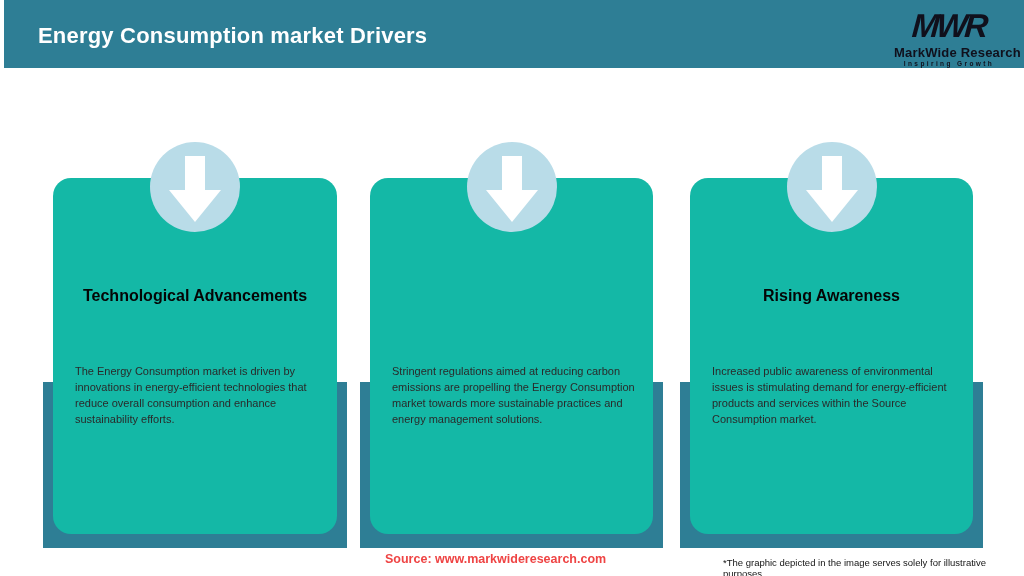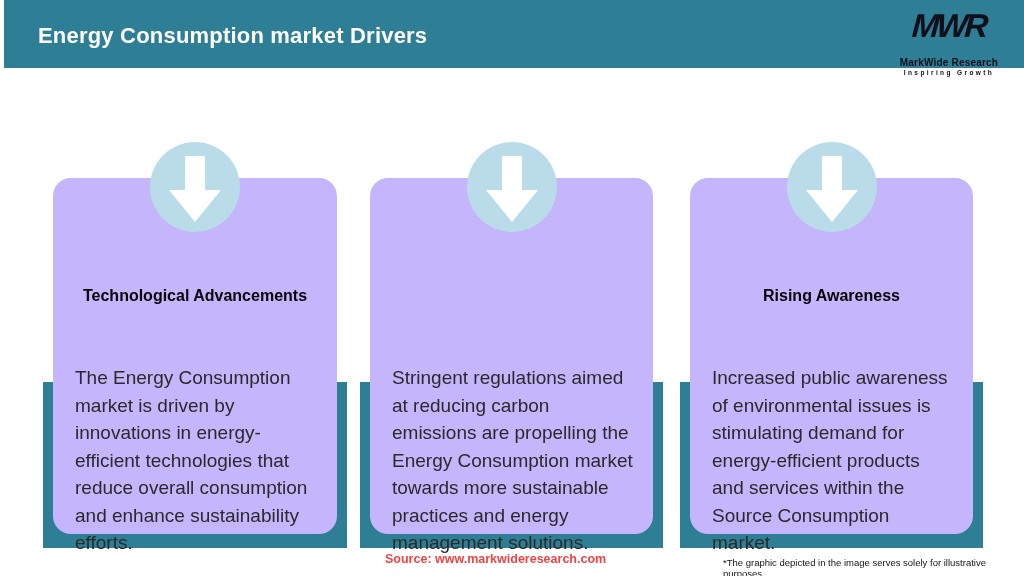--- a/index.html
+++ b/index.html
@@ -38,23 +38,23 @@
   }
   .logo-monogram {
     font-size: 33px;
     font-weight: 900;
     font-style: italic;
     letter-spacing: -3px;
     transform: skewX(-4deg);
     display: inline-block;
   }
   .logo-name {
-    font-size: 10px;
+    font-size: 13px;
     font-weight: bold;
-    margin-top: 16px;
+    margin-top: 4px;
     letter-spacing: 0.2px;
     white-space: nowrap;
   }
   .logo-tagline {
     font-size: 6.5px;
     font-weight: bold;
     letter-spacing: 2.4px;
     margin-top: 2px;
     white-space: nowrap;
   }
@@ -72,21 +72,21 @@
   .back-rect {
     position: absolute;
     left: 0; right: 0;
     top: 240px; bottom: 0;
     background: #2E7E95;
   }
   .card {
     position: absolute;
     left: 10px; right: 10px;
     top: 36px; height: 356px;
-    background: #c4b5fd;
+    background: #14b8a6;
     border-radius: 18px;
   }
   .circle {
     position: absolute;
     top: 0; left: 50%;
     transform: translateX(-50%);
     width: 90px; height: 90px;
     border-radius: 50%;
     background: #B9DCE8;
     display: flex;
@@ -101,21 +101,21 @@
     left: 12px; right: 12px;
     text-align: center;
     font-size: 16px;
     font-weight: bold;
     color: #050505;
   }
   .card-body {
     position: absolute;
     top: 186px;
     left: 22px; right: 18px;
-    font-size: 19px;
+    font-size: 11px;
     line-height: 1.45;
     color: #2a2a2a;
   }
 
   
   .footer-source {
     position: absolute;
     left: 385px; top: 552px;
     font-size: 12.5px;
     font-weight: bold;

